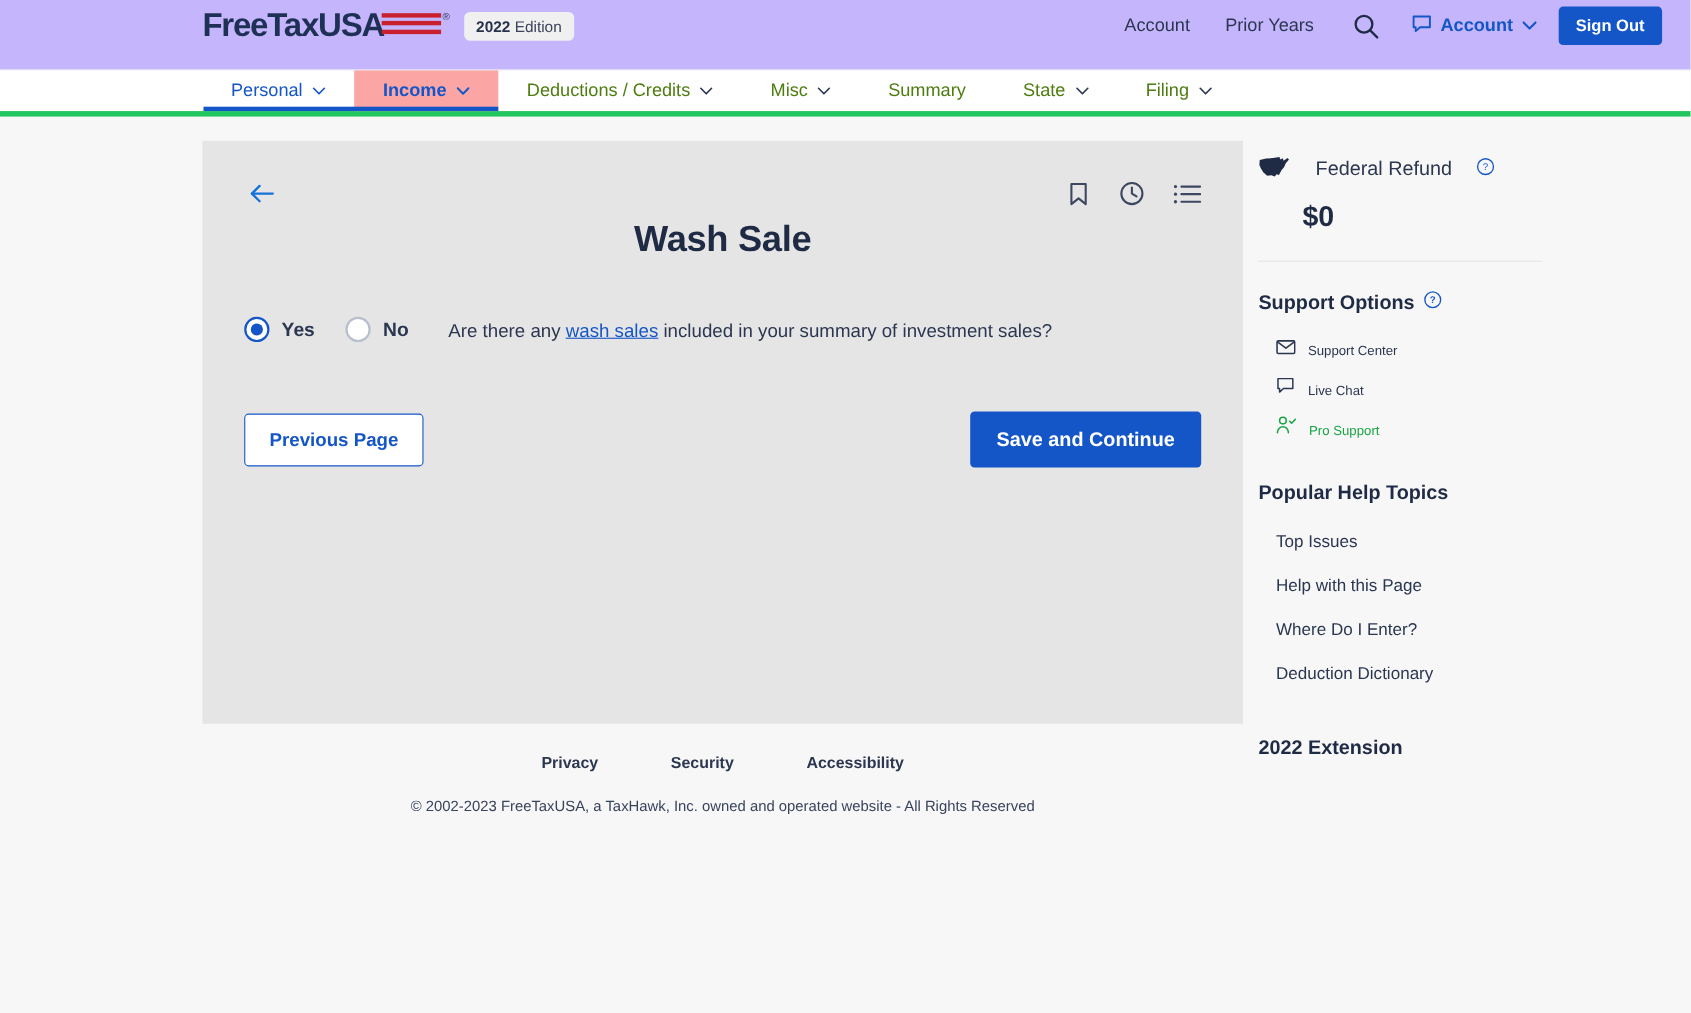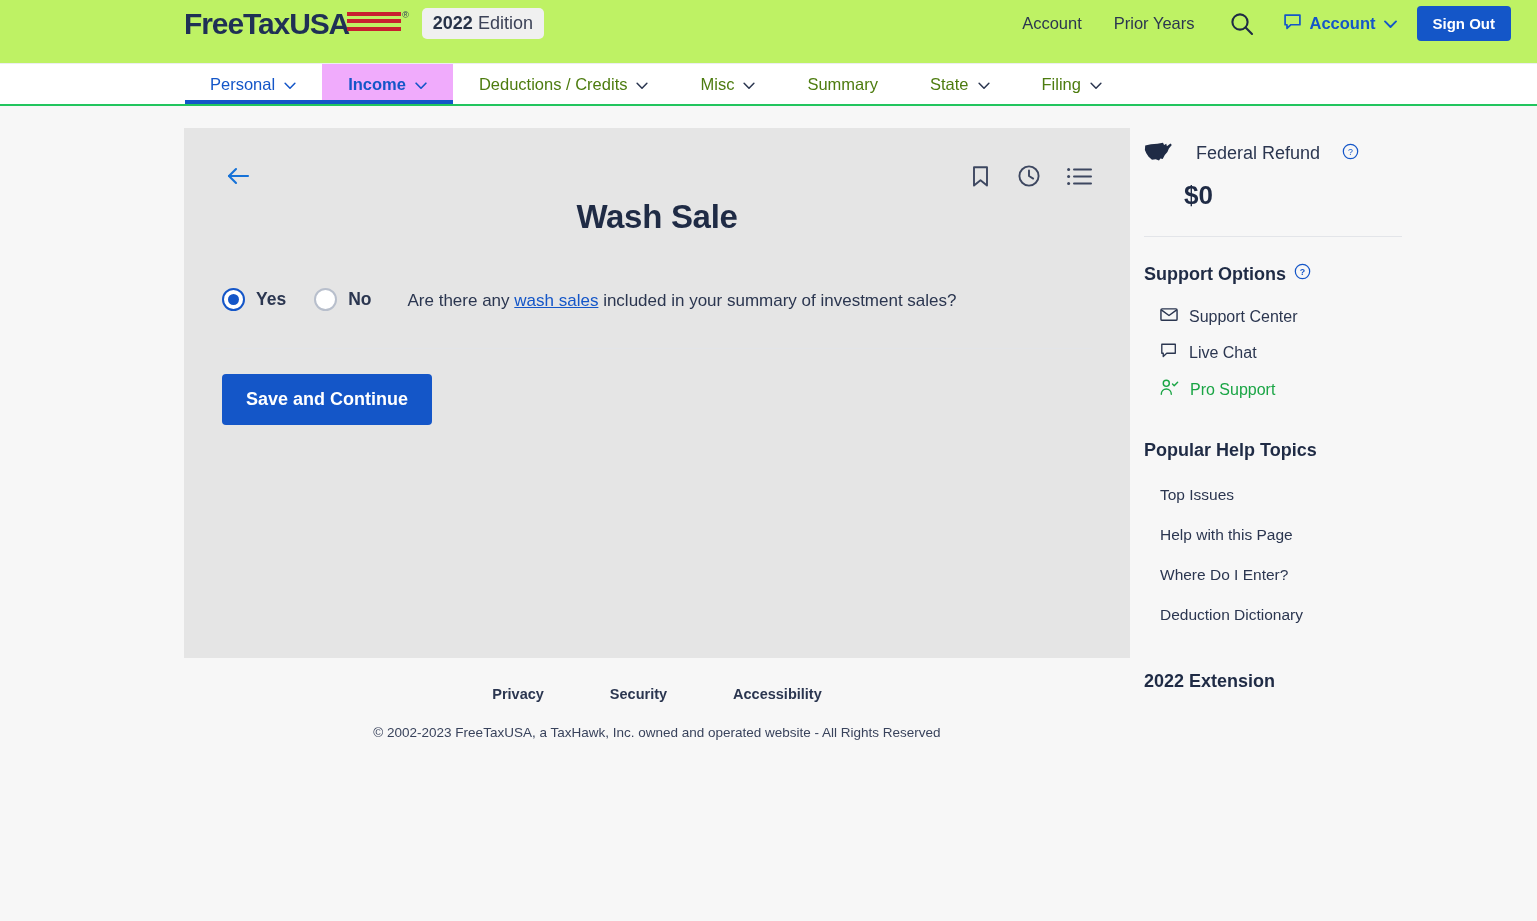--- a/index.html
+++ b/index.html
@@ -9,21 +9,21 @@
     height: 921px;
     background: #f7f7f7;
     font-family: "Liberation Sans", sans-serif;
     color: #273248;
     overflow: hidden;
   }
 
   
   .topbar {
     height: 64px;
-    background: #bef264;
+    background: #c4b5fd;
     display: flex;
     align-items: center;
     padding: 0 26px 16px 184px;
     border-bottom: 1px solid #eceef1;
     position: relative;
   }
   .brand { display: flex; align-items: center; gap: 13px; }
   .logo-wrap { display: flex; align-items: flex-start; position: relative; }
   .logo-text {
     font-size: 30px;
@@ -42,21 +42,21 @@
     padding-top: 3px;
   }
   .logo-flag i { display: block; width: 54px; height: 4.4px; background: #c8202f; }
   .logo-reg {
     font-size: 9px; color: #1f3055; margin-left: 1px; margin-top: 1px;
   }
   .edition-badge {
     background: #f0f0f0;
     border-radius: 5px;
     padding: 5px 11px;
-    font-size: 18px;
+    font-size: 14px;
     color: #3c4257;
     white-space: nowrap;
   }
   .edition-badge b { font-weight: bold; color: #273248; }
 
   .topnav { margin-left: auto; display: flex; align-items: center; gap: 0; }
   .topnav-link {
     font-size: 16.5px;
     color: #2b3650;
     padding: 0 16px;
@@ -86,36 +86,36 @@
   }
 
   
   .mainnav {
     height: 42px;
     background: #ffffff;
     display: flex;
     align-items: stretch;
     padding-left: 184px;
     position: relative;
-    border-bottom: 2px solid #22c55e;
+    border-bottom: 5px solid #22c55e;
   }
   .tab {
     display: flex;
     align-items: center;
     justify-content: center;
     gap: 9px;
     padding: 0 26px;
     font-size: 16.5px;
     color: #4d7c0f;
     cursor: pointer;
     white-space: nowrap;
     position: relative;
   }
   .tab.active-current {
-    background: #f0abfc;
+    background: #fca5a5;
     color: #1456c8;
     font-weight: bold;
   }
   .tab.visited { color: #1456c8; }
   .nav-underline {
     position: absolute;
     left: 185px;
     bottom: 0px;
     width: 268px;
     height: 4px;
@@ -233,23 +233,23 @@
   }
   .sb-divider { height: 1px; background: #e3e5e9; margin: 25px 28px 0 0; }
 
   .sb-head {
     font-size: 18px; font-weight: bold; color: #1f2b45;
     display: flex; align-items: center; gap: 8px;
   }
   .sb-section-support { margin-top: 26px; }
   .sb-list { margin-top: 14px; }
   .sb-item {
-    display: flex; align-items: center; gap: 11px;
+    display: flex; align-items: flex-end; gap: 11px;
     padding: 8px 0 8px 16px;
-    font-size: 16px; color: #2b3650;
+    font-size: 12px; color: #2b3650;
     cursor: pointer;
   }
   .sb-item.pro { color: #1aa545; }
   .sb-section-topics { margin-top: 32px; }
   .sb-plain-item {
     padding: 11px 0 11px 16px; font-size: 15.5px; color: #2b3650; cursor: pointer;
   }
   .sb-section-ext { margin-top: 36px; }
   .help-circle { flex: 0 0 auto; }
 </style>
@@ -414,20 +414,21 @@
           <span class="radio-label">No</span>
         </span>
         <span class="question-text">
           <span>Are there any </span><a href="#">wash sales</a><span> included in your summary of investment sales?</span>
         </span>
       </div>
 
       <div class="divider"></div>
 
       <div class="btn-row">
+        <button class="btn-prev">Previous Page</button>
         <button class="btn-save">Save and Continue</button>
       </div>
     </div>
 
     <div class="footer">
       <div class="footer-links">
         <a href="#">Privacy</a>
         <a href="#">Security</a>
         <a href="#">Accessibility</a>
       </div>

